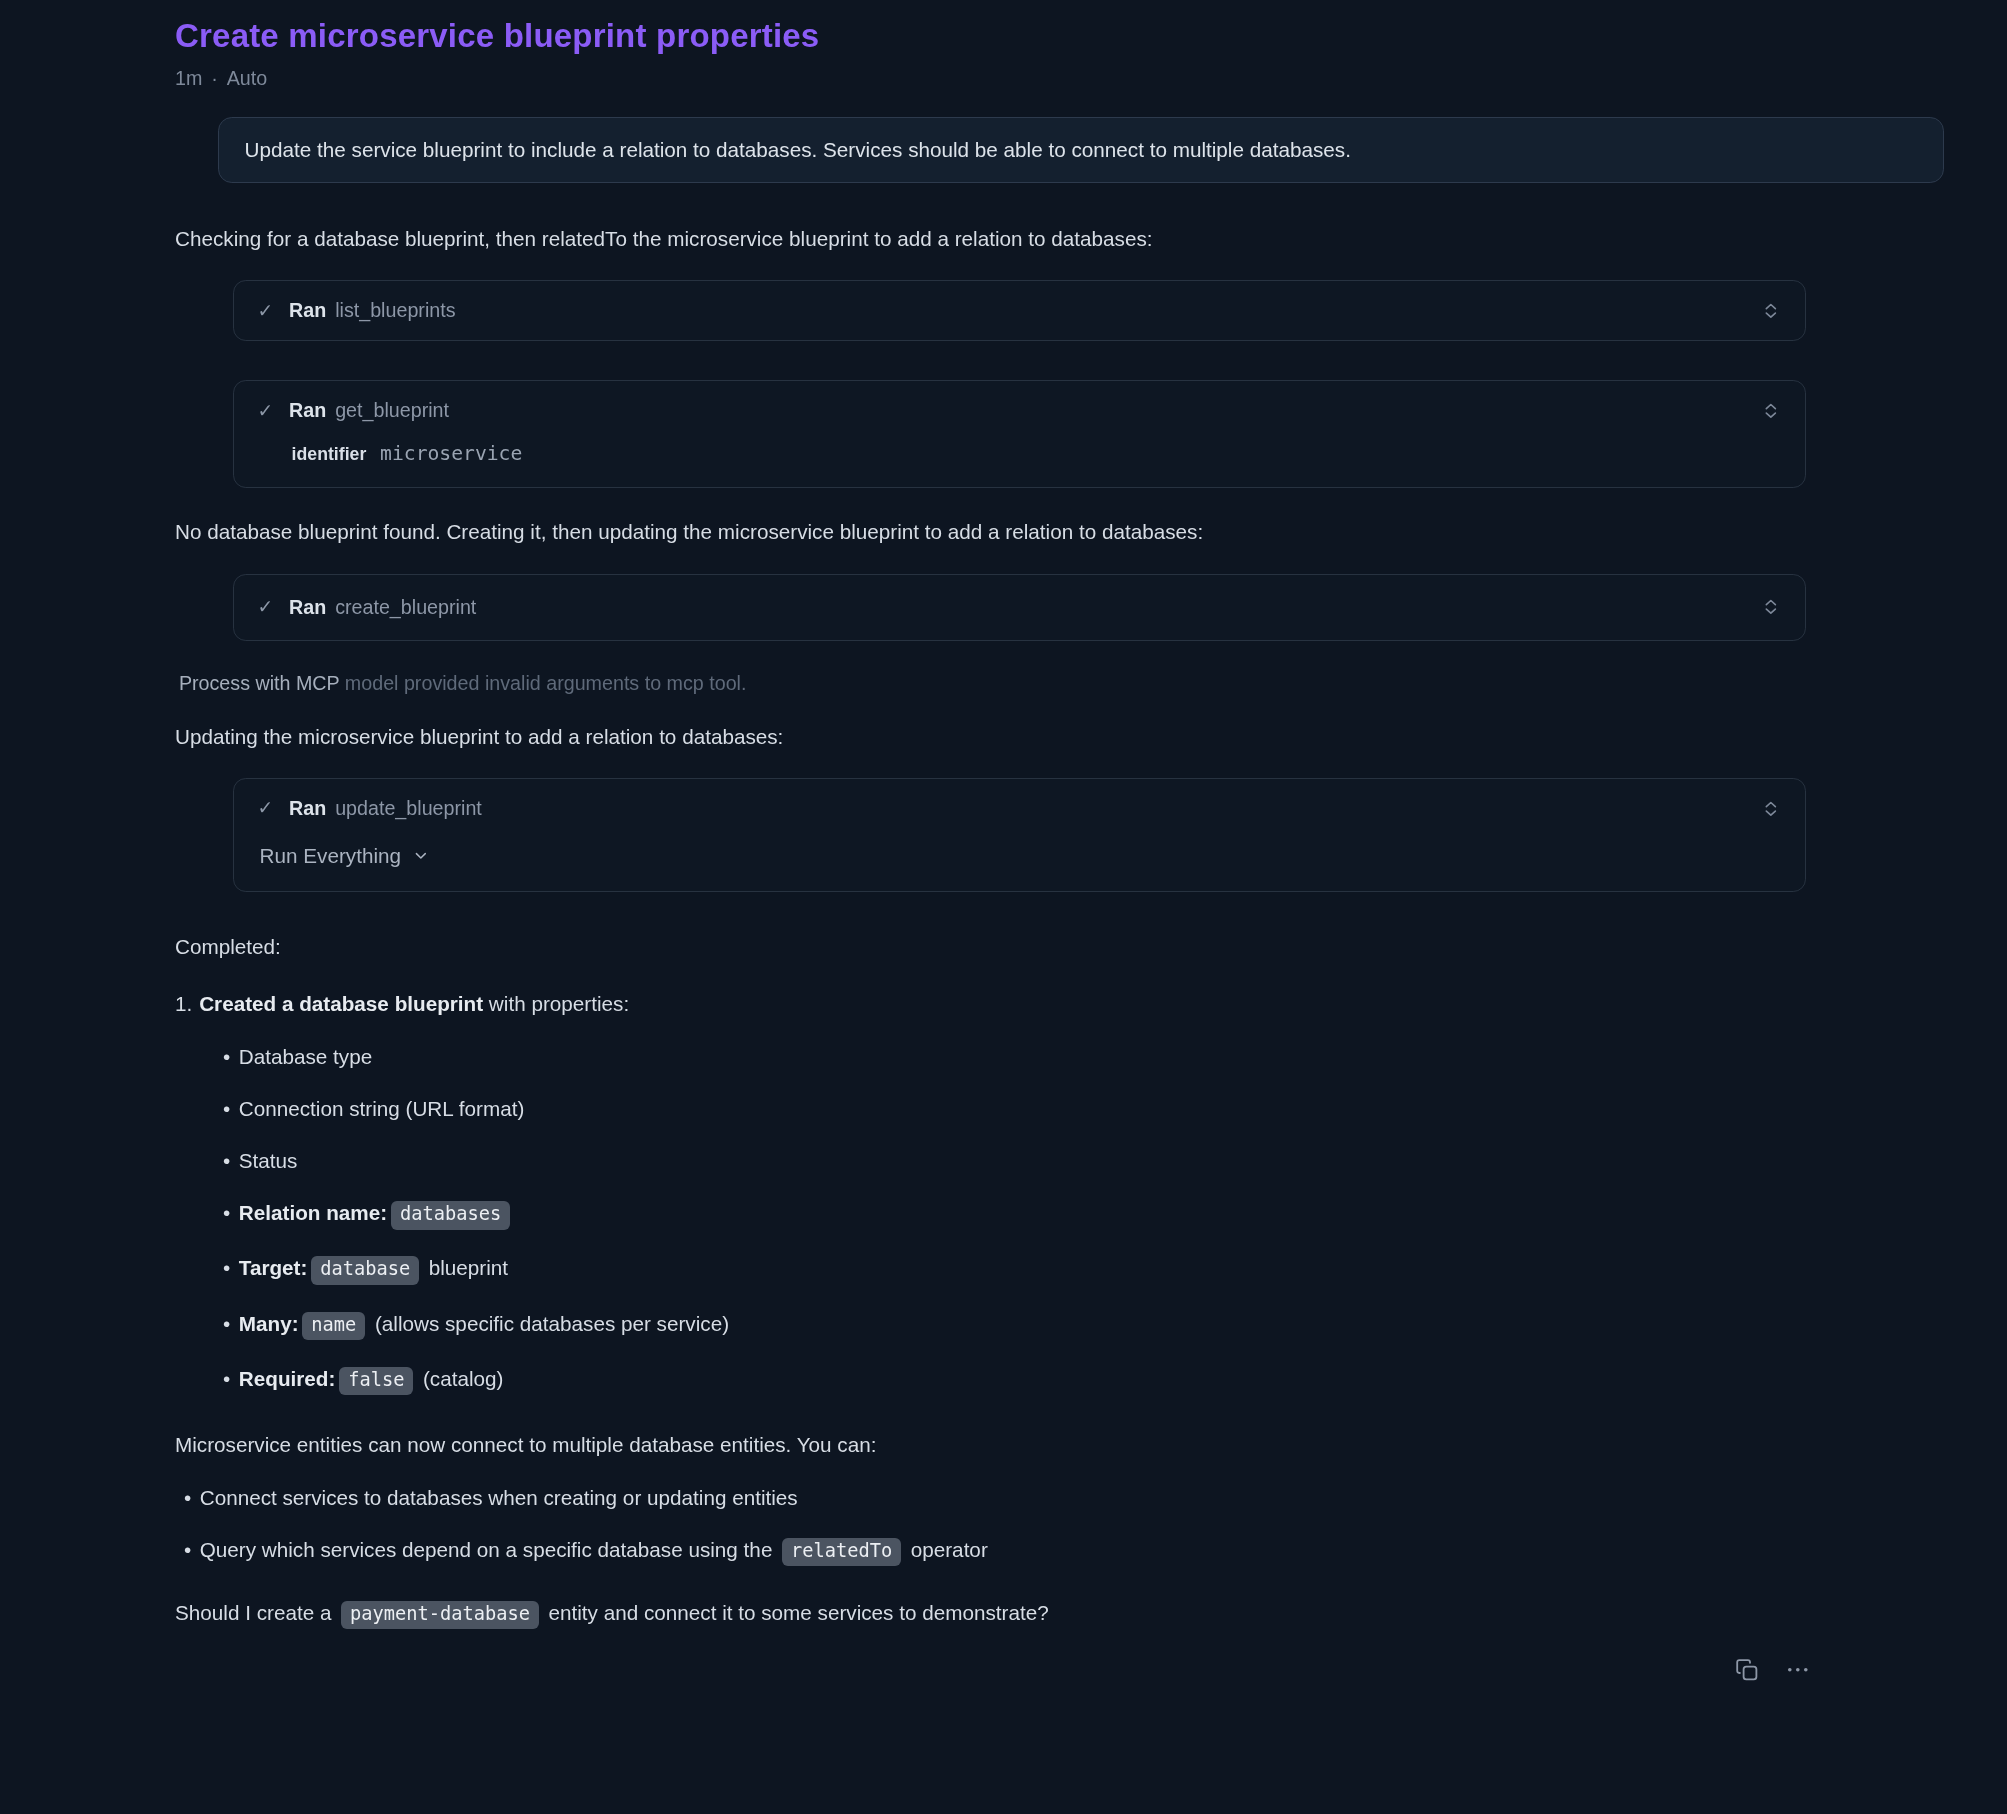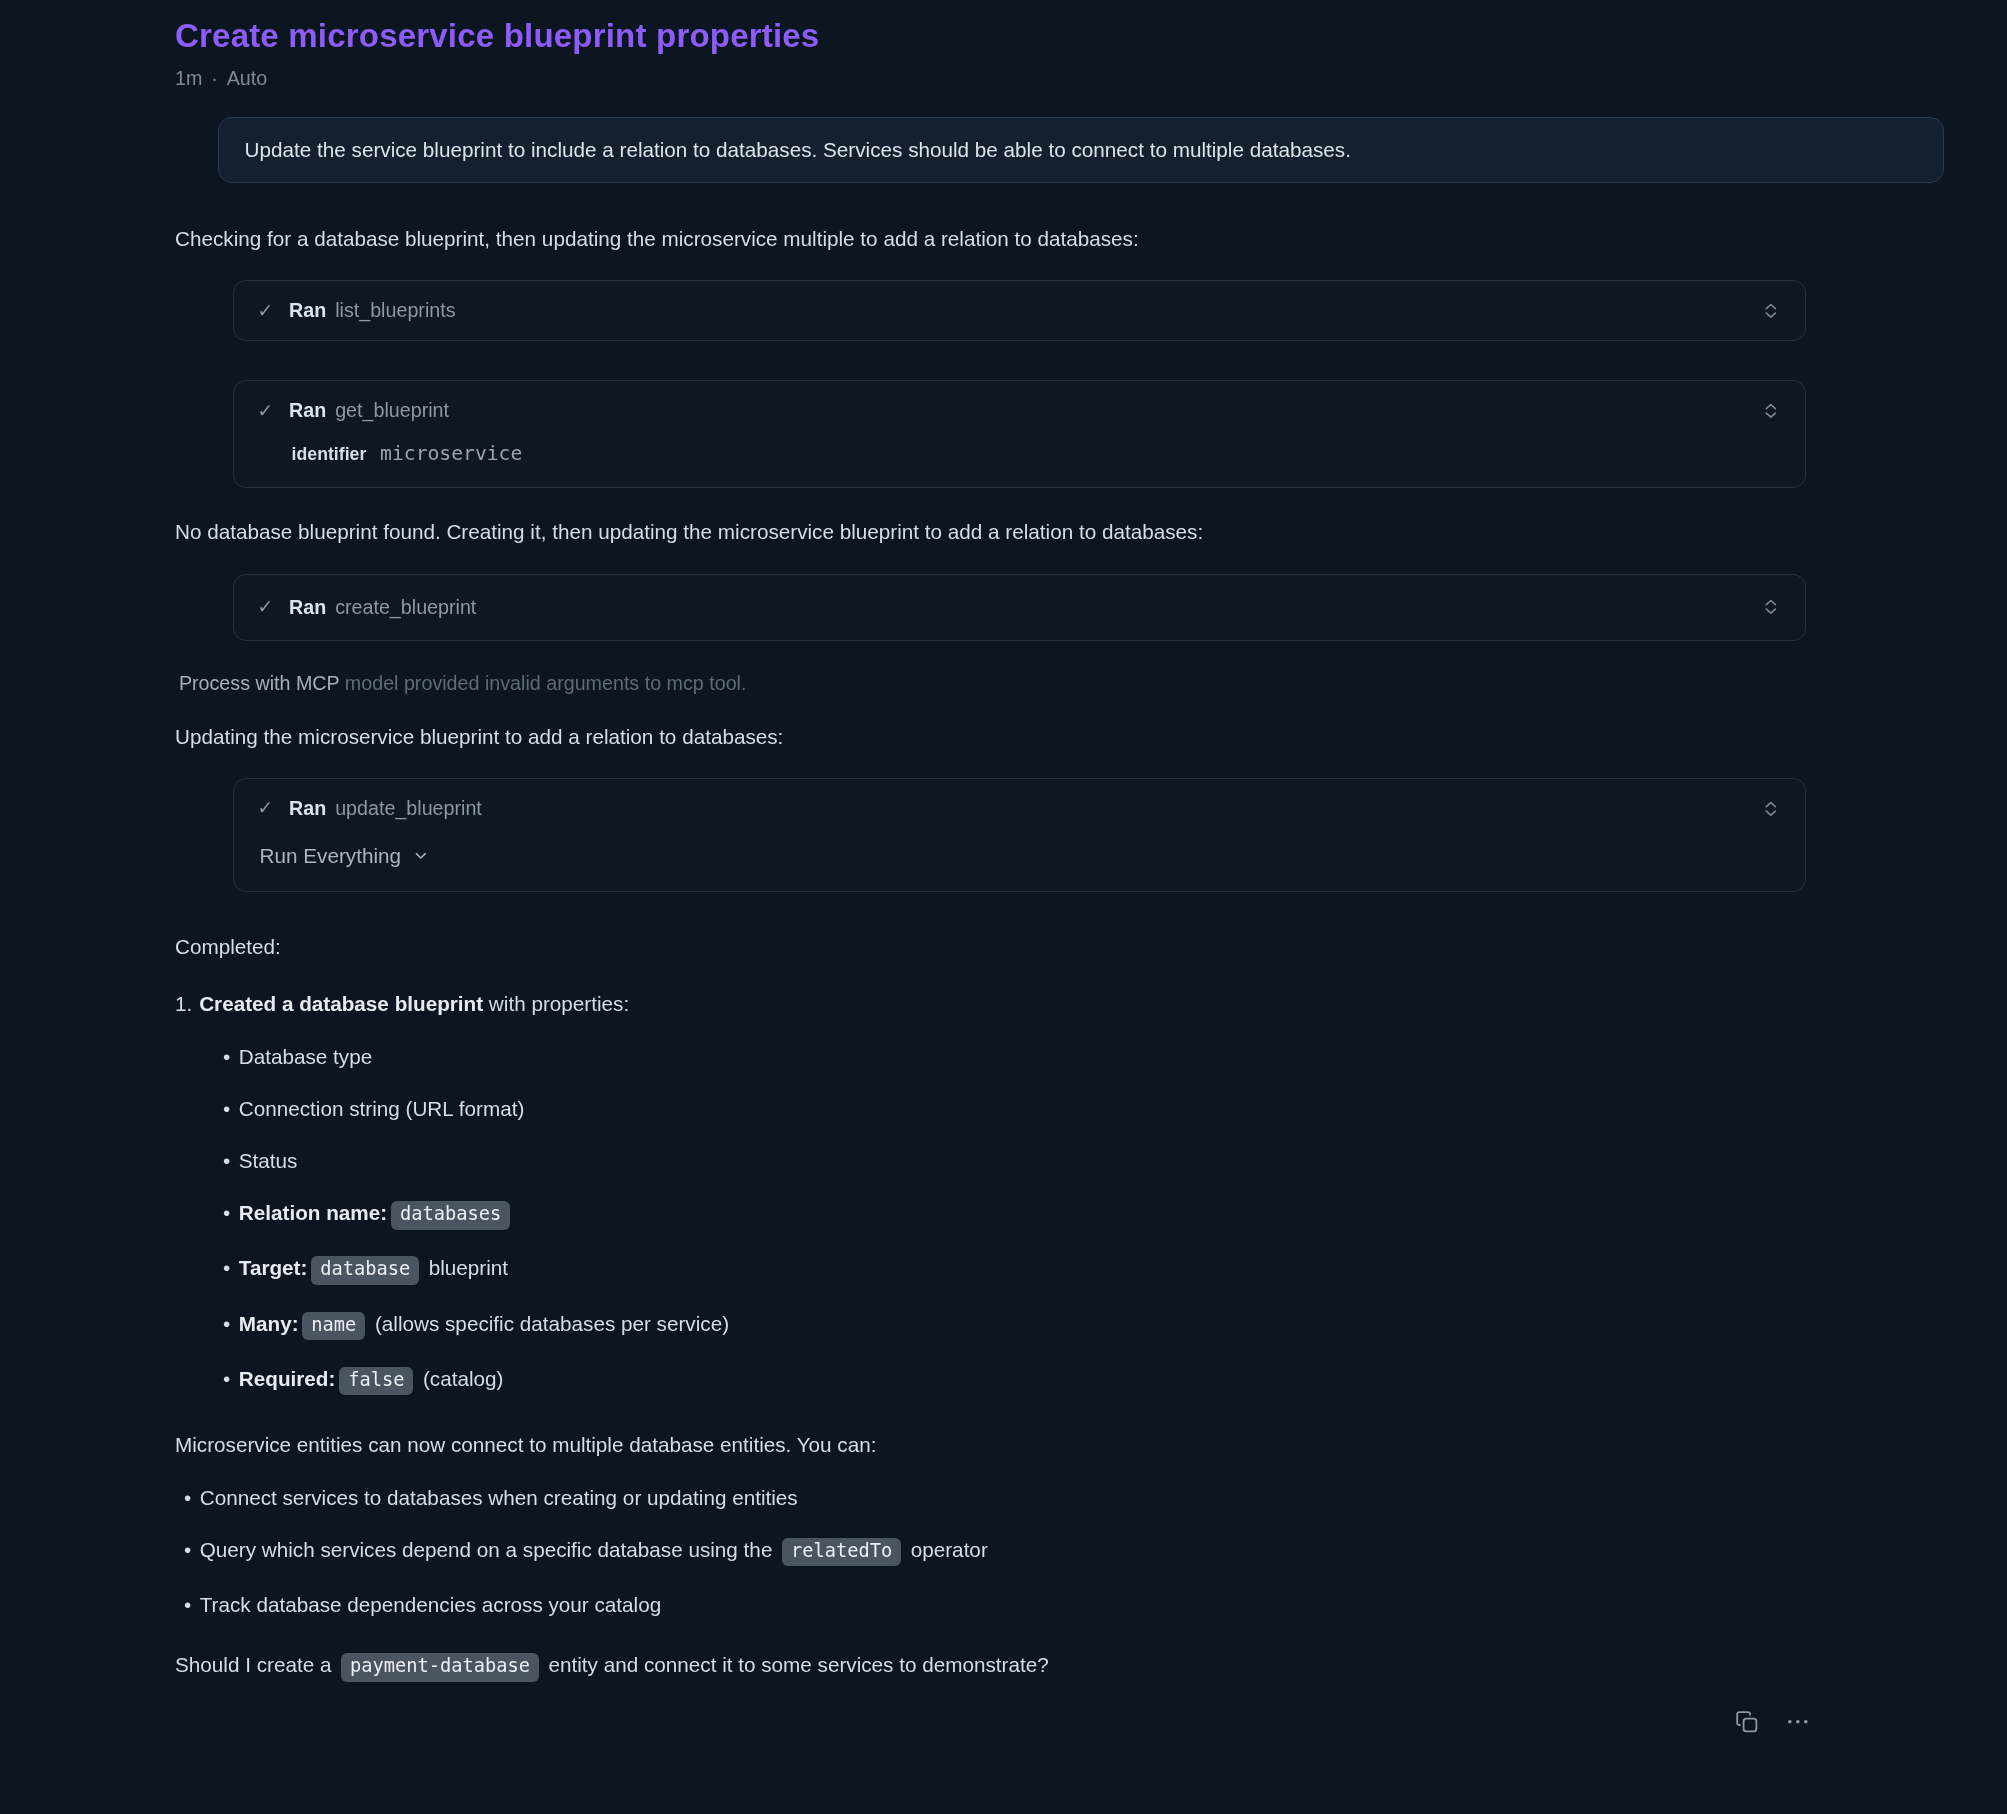--- a/index.html
+++ b/index.html
@@ -81,21 +81,21 @@
   <div class="meta">
     <span>1m</span>
     <span>·</span>
     <span>Auto</span>
   </div>
 
   <div class="user-box">
     <span>Update the service blueprint to include a relation to databases. Services should be able to connect to multiple databases.</span>
   </div>
 
-  <p class="para">Checking for a database blueprint, then updating the microservice multiple to add a relation to databases:</p>
+  <p class="para">Checking for a database blueprint, then relatedTo the microservice blueprint to add a relation to databases:</p>
 
   <div class="tool-box">
     <div class="tool-row">
       <span class="check">✓</span>
       <span class="ran">Ran</span>
       <span class="tool-name">list_blueprints</span>
       <span class="spacer"></span>
       <button class="icon-btn">
         <span>
           <svg width="21.7" height="21.7" viewBox="0 0 24 24" fill="none" stroke="currentColor" stroke-width="1.8" stroke-linecap="round" stroke-linejoin="round">
@@ -194,21 +194,20 @@
     <li><span class="bold">Target:</span><span class="chip">database</span><span> blueprint</span></li>
     <li><span class="bold">Many:</span><span class="chip">name</span><span> (allows specific databases per service)</span></li>
     <li><span class="bold">Required:</span><span class="chip">false</span><span> (catalog)</span></li>
   </ul>
 
   <p class="para" style="margin-top:37px">Microservice entities can now connect to multiple database entities. You can:</p>
 
   <ul class="cap" style="margin-top:3px">
     <li>Connect services to databases when creating or updating entities</li>
     <li><span>Query which services depend on a specific database using the </span><span class="chip">relatedTo</span><span> operator</span></li>
-    <li>Track database dependencies across your catalog</li>
   </ul>
 
   <p class="question">
     <span>Should I create a </span><span class="chip">payment-database</span><span> entity and connect it to some services to demonstrate?</span>
   </p>
 
   <div class="footer-actions">
     <button class="icon-btn">
       <span>
         <svg width="25.6" height="25.6" viewBox="0 0 24 24" fill="none" stroke="currentColor" stroke-width="1.7" stroke-linecap="round" stroke-linejoin="round">

